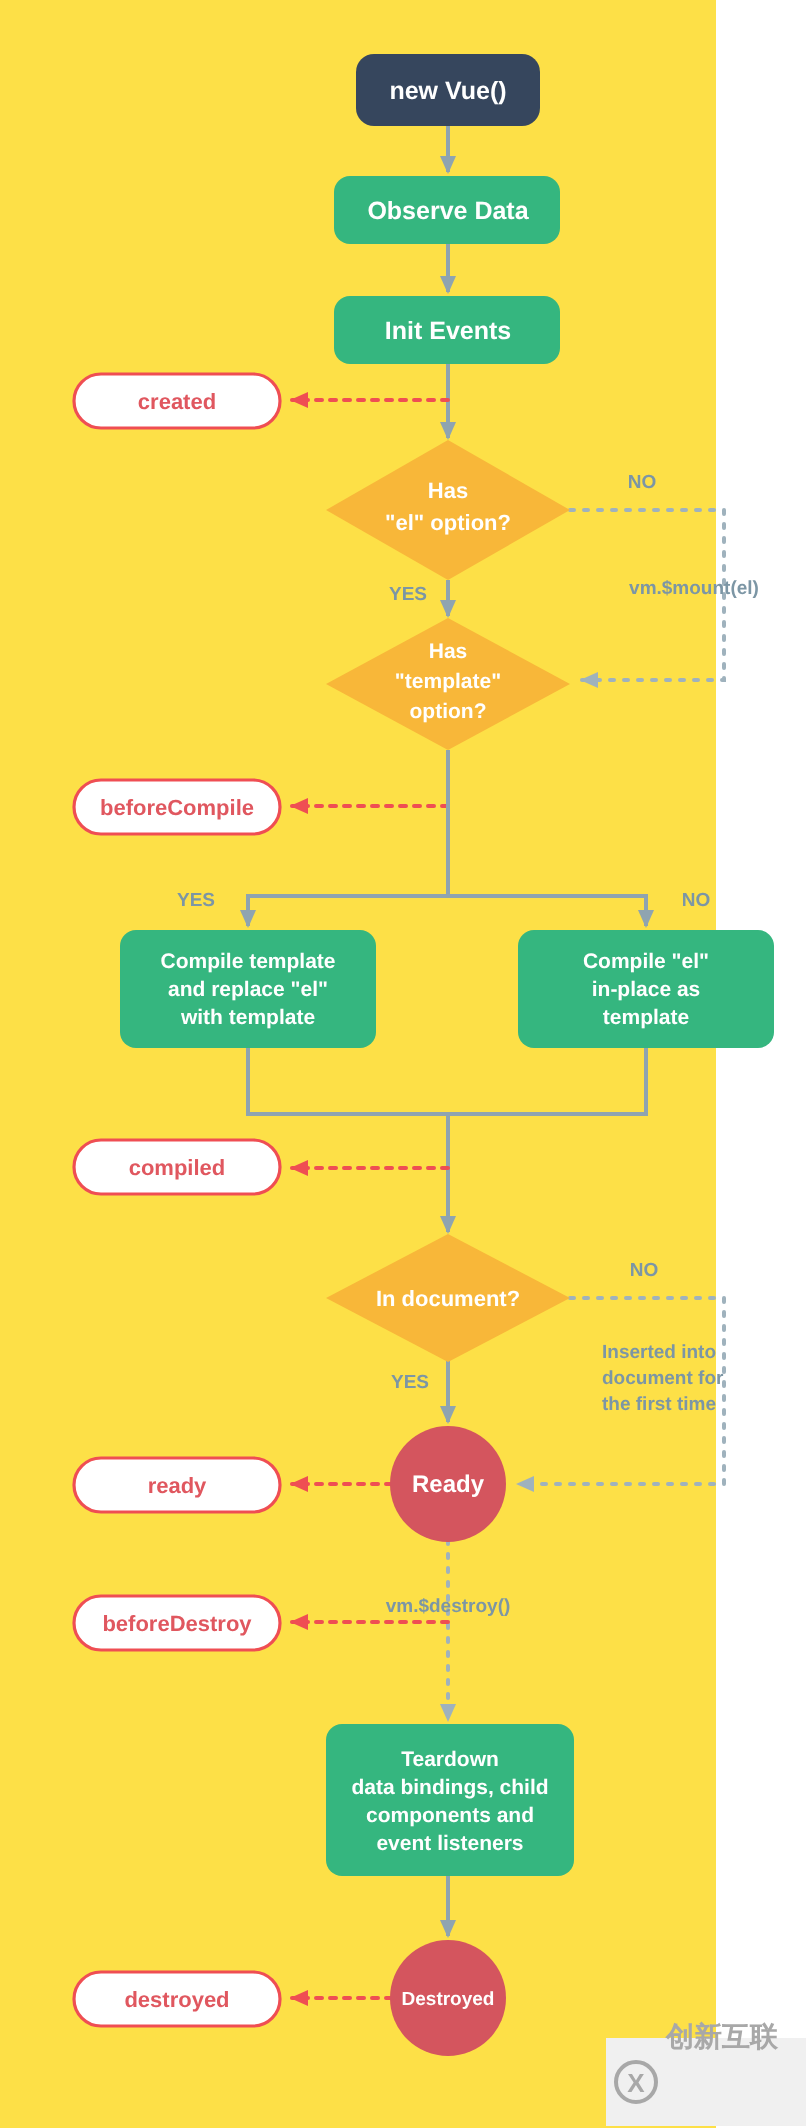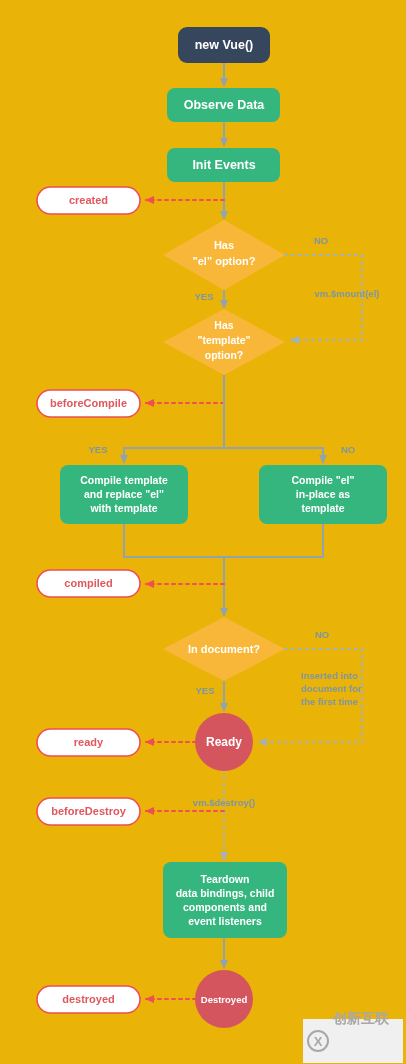--- a/index.html
+++ b/index.html
@@ -1,21 +1,21 @@
 <!DOCTYPE html>
 <html><head>
 <meta charset="utf-8">
 <style>
   html,body{margin:0;padding:0;background:#ffffff;}
   body{
     width:406px;height:1064px;overflow:hidden;
     font-family:"Liberation Sans","DejaVu Sans",sans-serif;
     -webkit-font-smoothing:antialiased;
   }
-  #diagram-root{position:relative;width:406px;height:1064px;background:#eab308;}
+  #diagram-root{position:relative;width:358px;height:1064px;background:#fde047;}
   svg#flow{position:absolute;left:0;top:0;width:406px;height:1064px;display:block;}
 
   .node-label{
     font-family:"Liberation Sans","DejaVu Sans",sans-serif;
     font-weight:bold;
     text-anchor:middle;
     dominant-baseline:middle;
   }
   .white-label{fill:#ffffff;}
   .hook-label{fill:#e0575f;font-weight:bold;}

